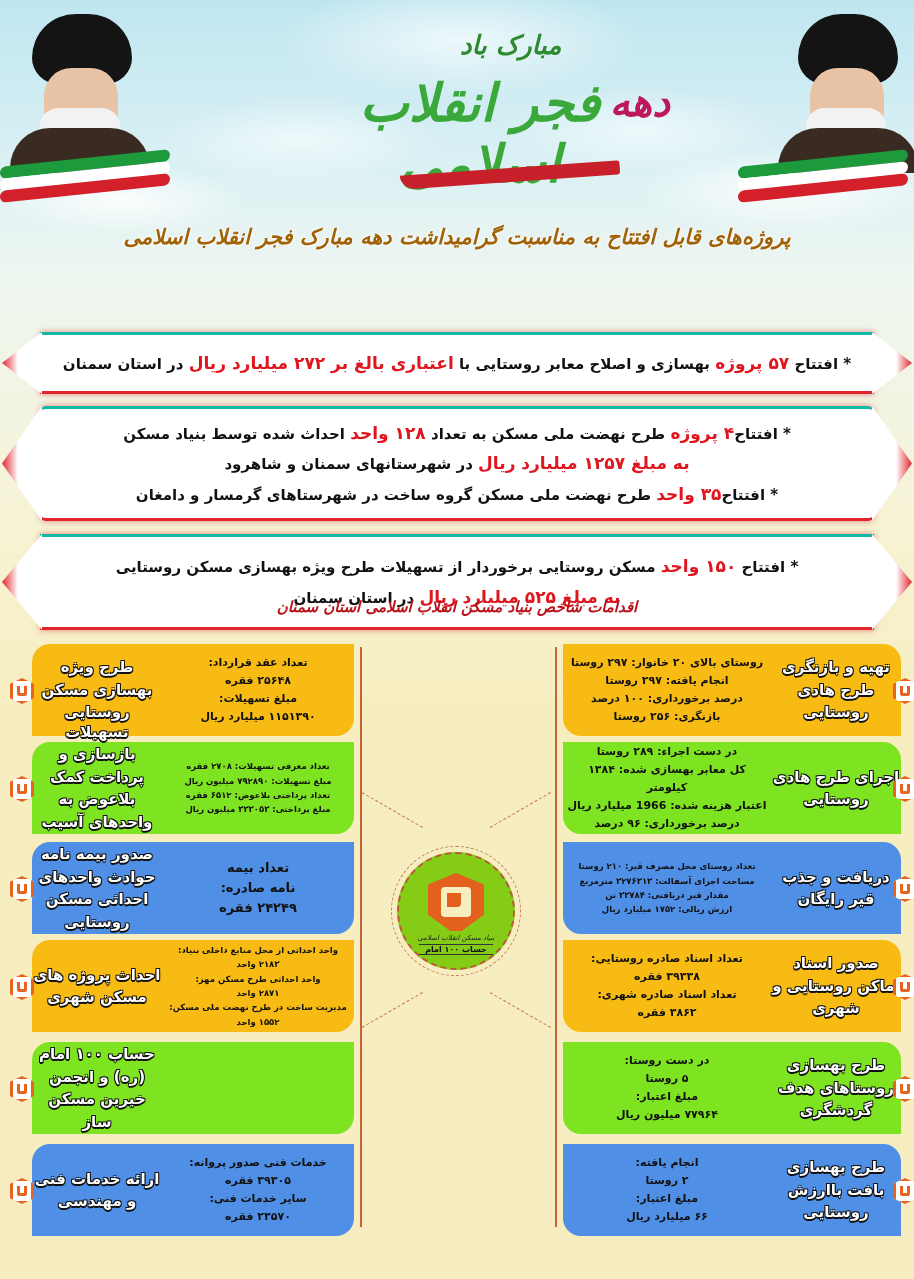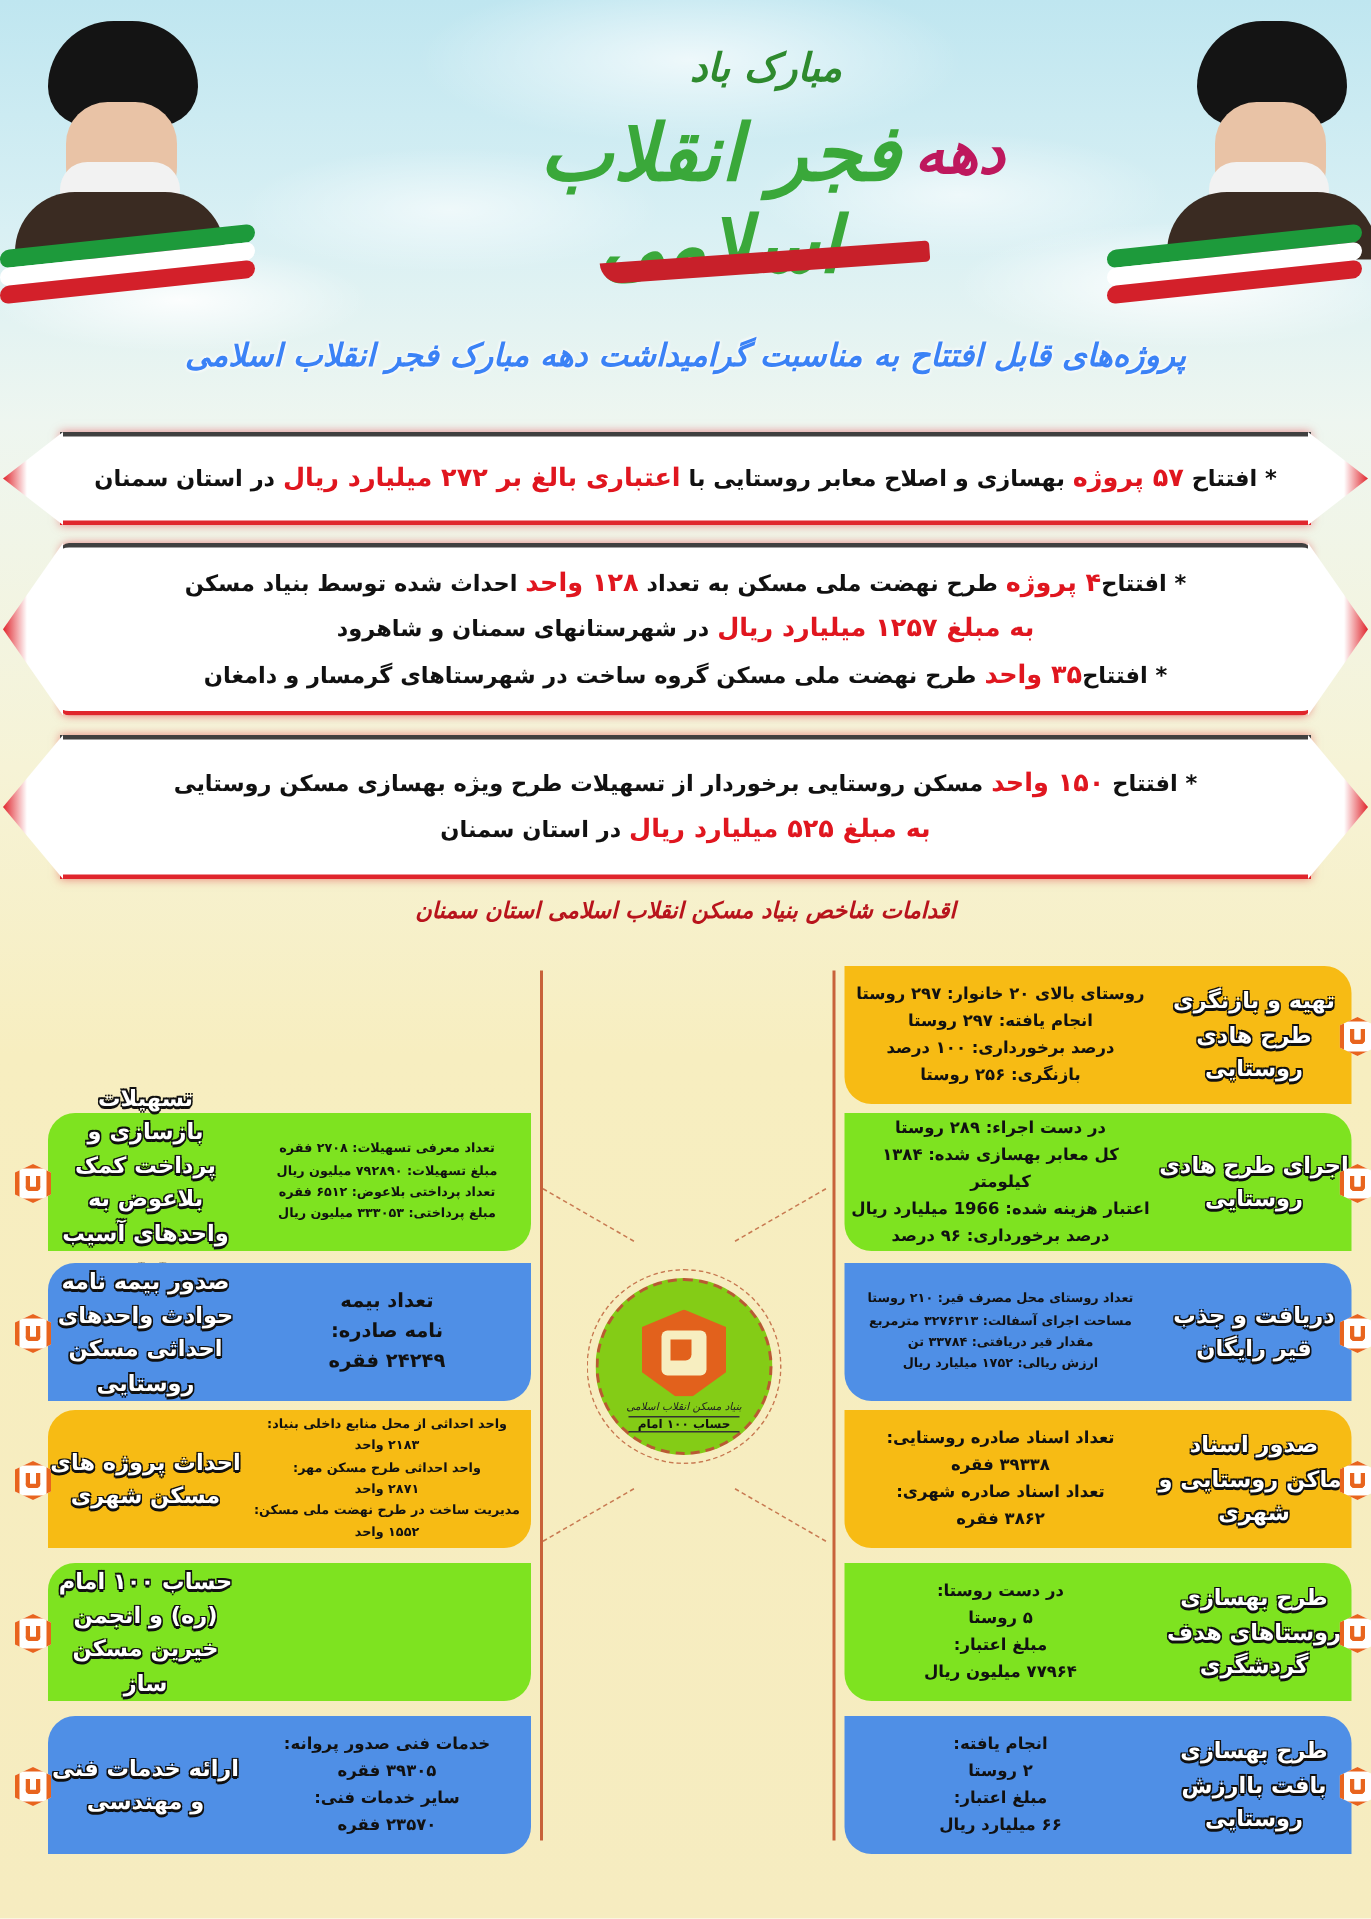--- a/index.html
+++ b/index.html
@@ -61,32 +61,32 @@
       font-size: 52px; color: #3aa83a; font-weight: bold; font-style: italic;
     }
     .headline .fajr-stroke {
       position: absolute; top: 148px; left: 150px; width: 220px; height: 14px;
       background: #c8202a; border-radius: 0 10px 10px 50px; transform: rotate(-4deg);
     }
 
     .subtitle {
       position: absolute; top: 224px; left: 0; width: 914px; text-align: center;
       font-family: "DejaVu Serif", serif; font-style: italic; font-weight: bold;
-      font-size: 21px; color: #3b82f6;
+      font-size: 21px; color: #a16207;
       text-shadow: 0 0 3px #fff, 0 0 3px #fff;
     }
 
     
     .banner {
       position: absolute; left: 40px; width: 834px; background: #fff;
-      border-top: 3px solid #404040; border-bottom: 3px solid #e0252c;
+      border-top: 3px solid #14b8a6; border-bottom: 3px solid #e0252c;
       box-shadow: 0 0 6px rgba(220,30,40,0.55);
       text-align: center; font-weight: bold; color: #111;
       font-size: 15px; line-height: 1.8;
-      display: flex; flex-direction: column; justify-content: center;
+      display: flex; flex-direction: column; justify-content: center; margin-top: 44px;
     }
     .banner::before, .banner::after {
       content: ""; position: absolute; top: -3px; bottom: -3px; width: 40px; background: #fff;
     }
     .banner::before {
       right: -38px;
       clip-path: polygon(0 0, 100% 50%, 0 100%);
       background: linear-gradient(90deg, #fff 0%, #fff 60%, #e0252c 100%);
     }
     .banner::after {
@@ -308,20 +308,34 @@
         <div>مبلغ اعتبار:</div>
         <div>۶۶ میلیارد ریال</div>
       </div>
       <div class="badge">
         <div class="badge-shape">
           <div class="badge-inner"></div>
         </div>
       </div>
     </div>
 
+  <div class="card left-col yellow" style="top:12px">
+      <div class="title">طرح ویژه بهسازی مسکن روستایی</div>
+      <div class="info">
+        <div>تعداد عقد قرارداد:</div>
+        <div>۲۵۶۴۸ فقره</div>
+        <div>مبلغ تسهیلات:</div>
+        <div>۱۱۵۱۳۹۰ میلیارد ریال</div>
+      </div>
+      <div class="badge">
+        <div class="badge-shape">
+          <div class="badge-inner"></div>
+        </div>
+      </div>
+    </div>
   <div class="card left-col green" style="top:110px">
       <div class="title">تسهیلات بازسازی و پرداخت کمک بلاعوض به واحدهای آسیب دیده</div>
       <div class="info small">
         <div>تعداد معرفی تسهیلات: ۲۷۰۸ فقره</div>
         <div>مبلغ تسهیلات: ۷۹۲۸۹۰ میلیون ریال</div>
         <div>تعداد پرداختی بلاعوض: ۶۵۱۲ فقره</div>
         <div>مبلغ پرداختی: ۳۳۳۰۵۳ میلیون ریال</div>
       </div>
       <div class="badge">
         <div class="badge-shape">

